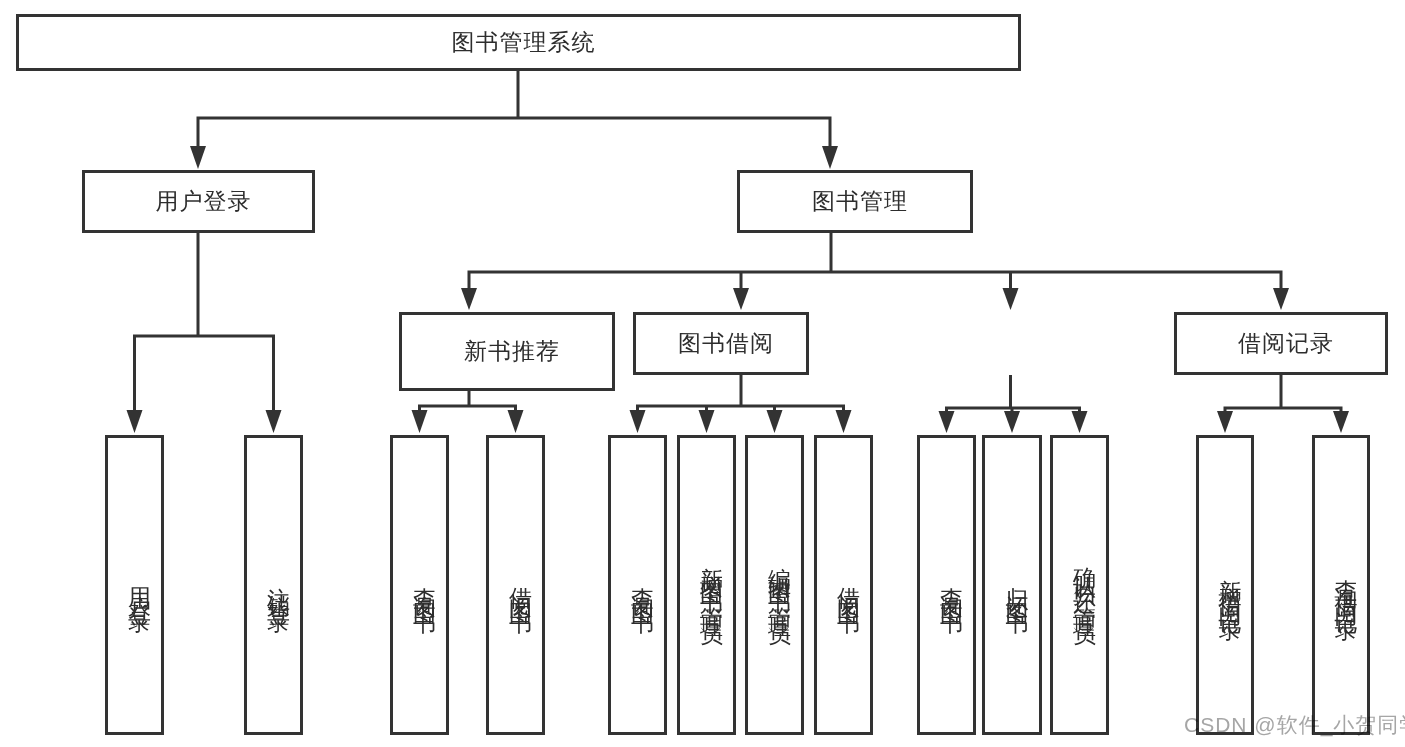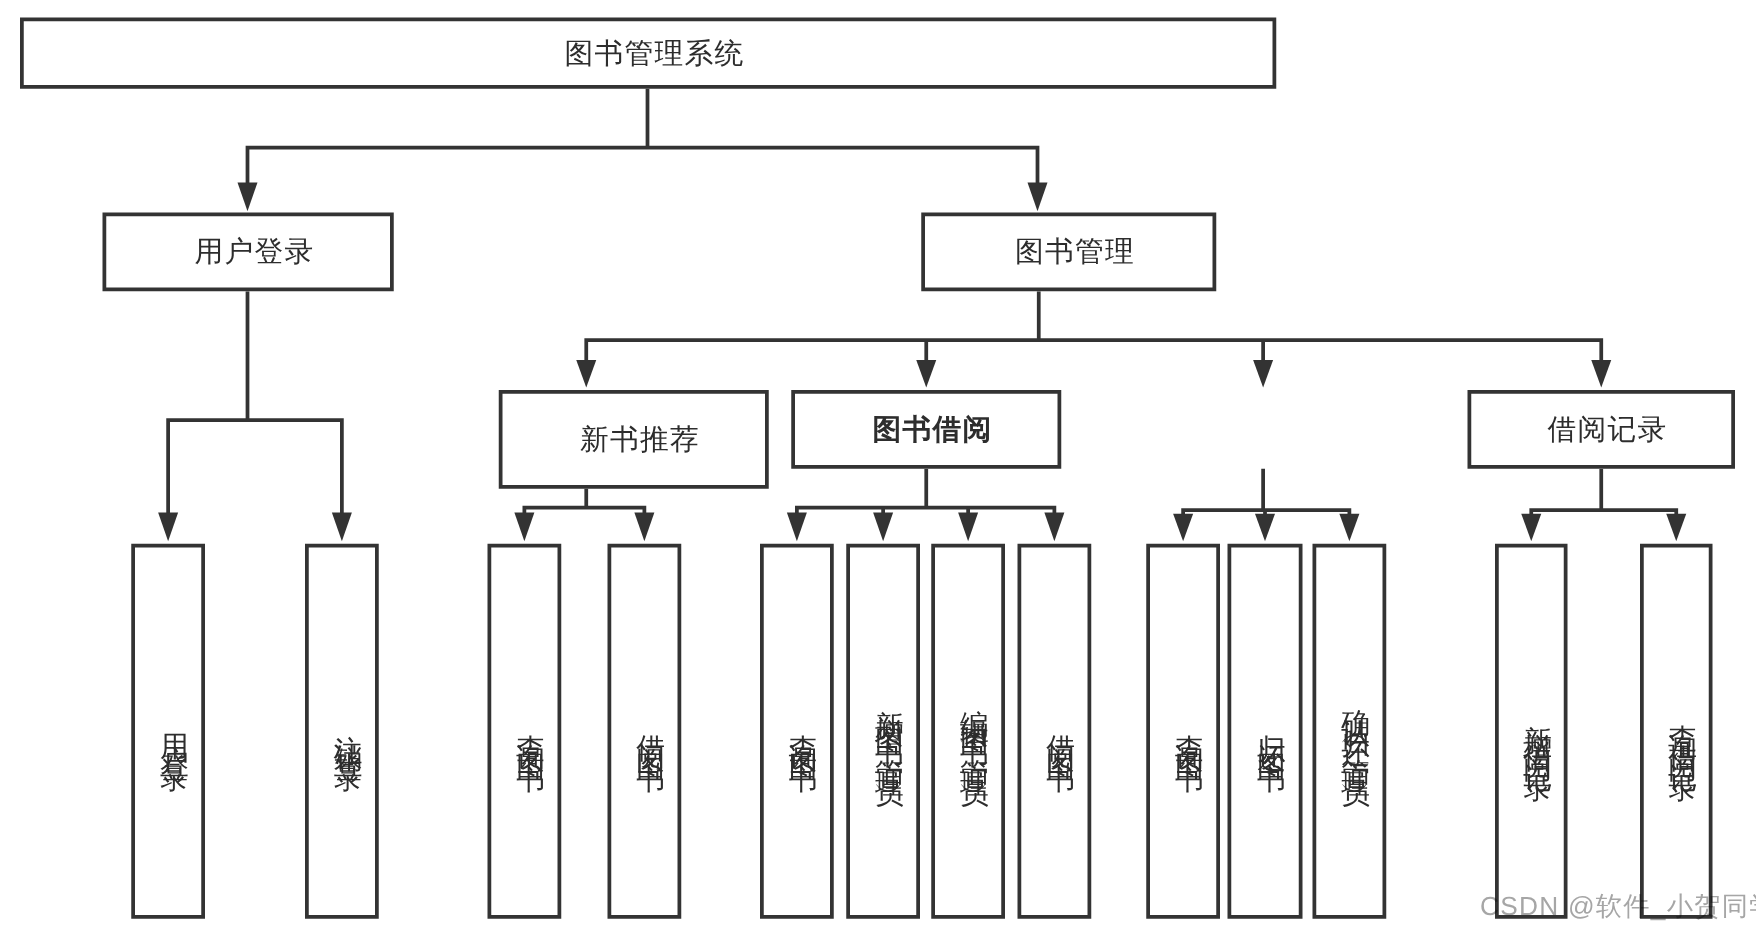--- a/index.html
+++ b/index.html
@@ -79,21 +79,21 @@
   <div class="box hbox" style="left:82px;top:170px;width:233px;height:63px;">
     <span>用户登录</span>
   </div>
   <div class="box hbox" style="left:713px;top:170px;width:236px;height:63px;margin-left:24px;">
     <span>图书管理</span>
   </div>
 
   <div class="box hbox" style="left:361px;top:312px;width:216px;height:79px;margin-left:38px;">
     <span>新书推荐</span>
   </div>
-  <div class="box hbox" style="left:633px;top:312px;width:216px;height:63px;font-weight:bold;">
+  <div class="box hbox" style="left:633px;top:312px;width:176px;height:63px;">
     <span>图书借阅</span>
   </div>
   <div class="box hbox" style="left:1174px;top:312px;width:214px;height:63px;">
     <span>借阅记录</span>
   </div>
 
   <div class="box leaf" style="left:105px;top:435px;width:59px;height:300px;">
     <span class="vtext">用户登录</span>
   </div>
   <div class="box leaf" style="left:244px;top:435px;width:59px;height:300px;">

